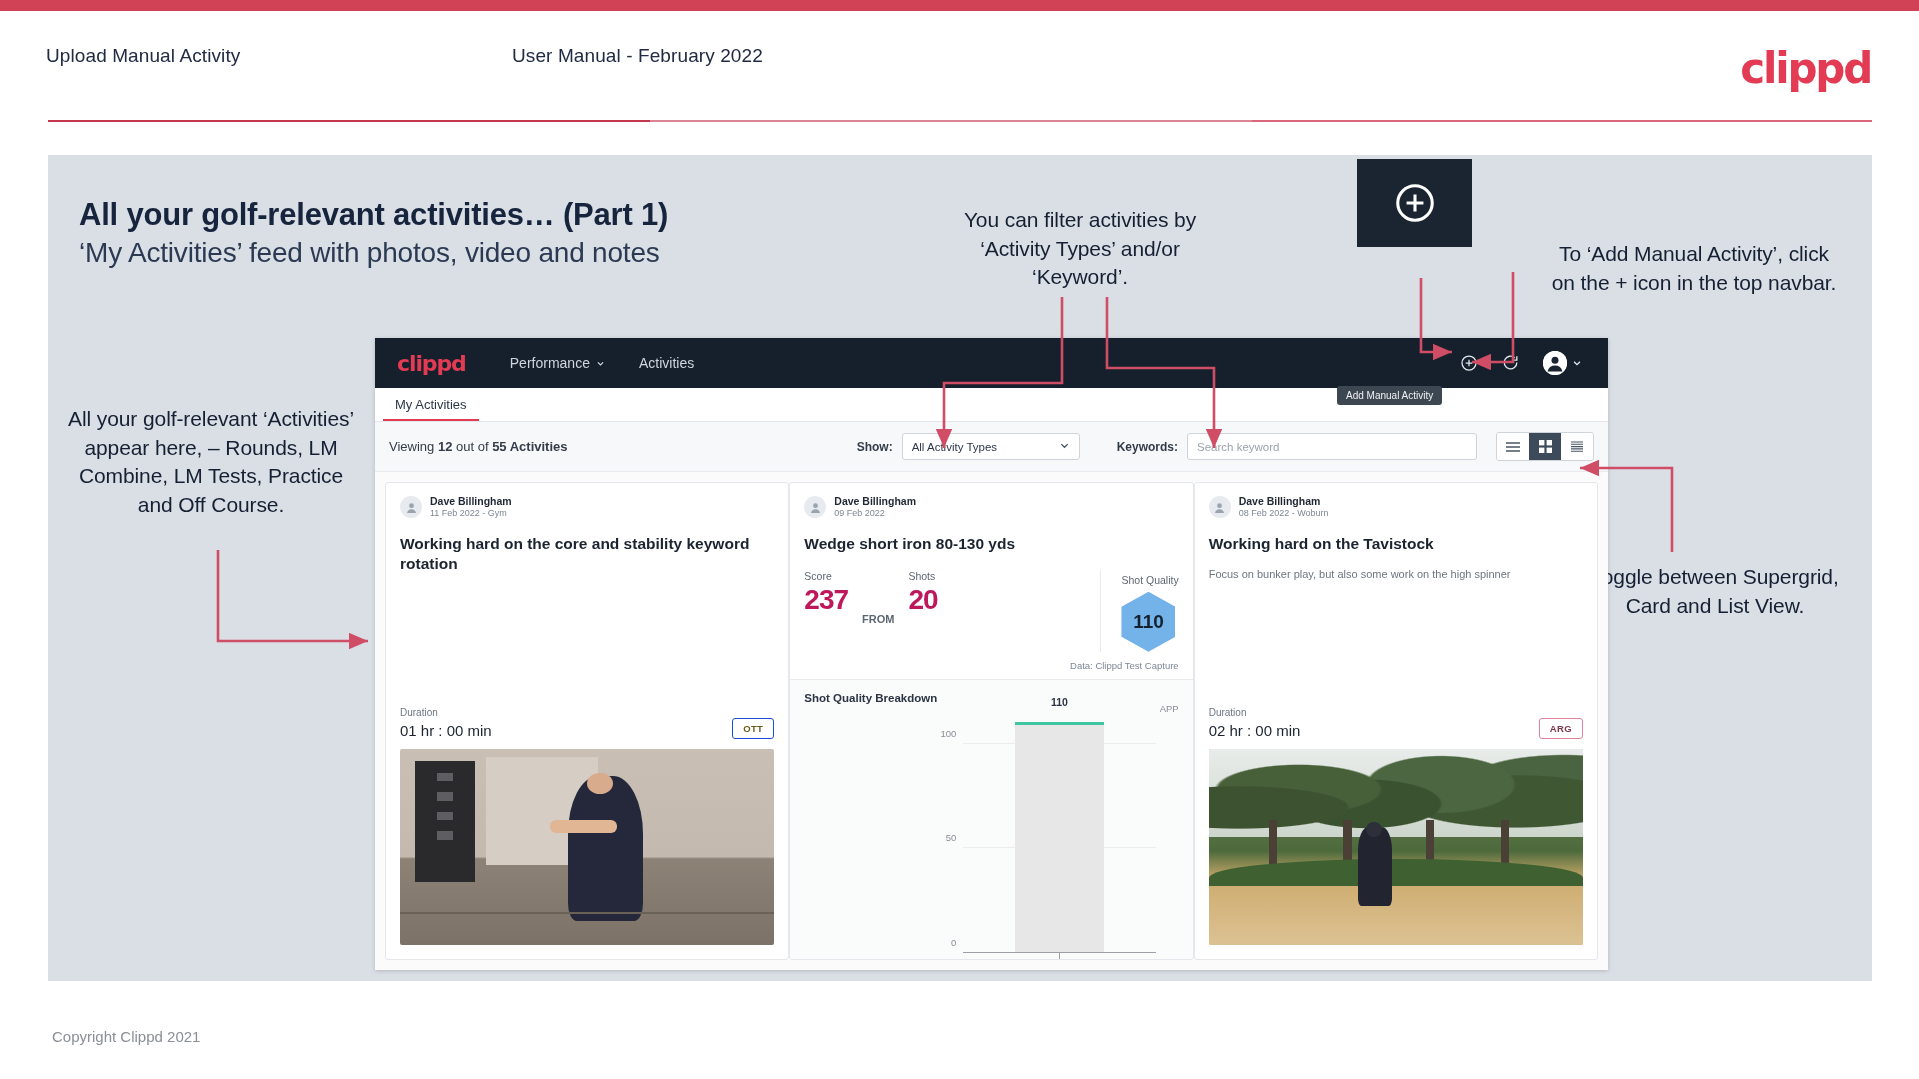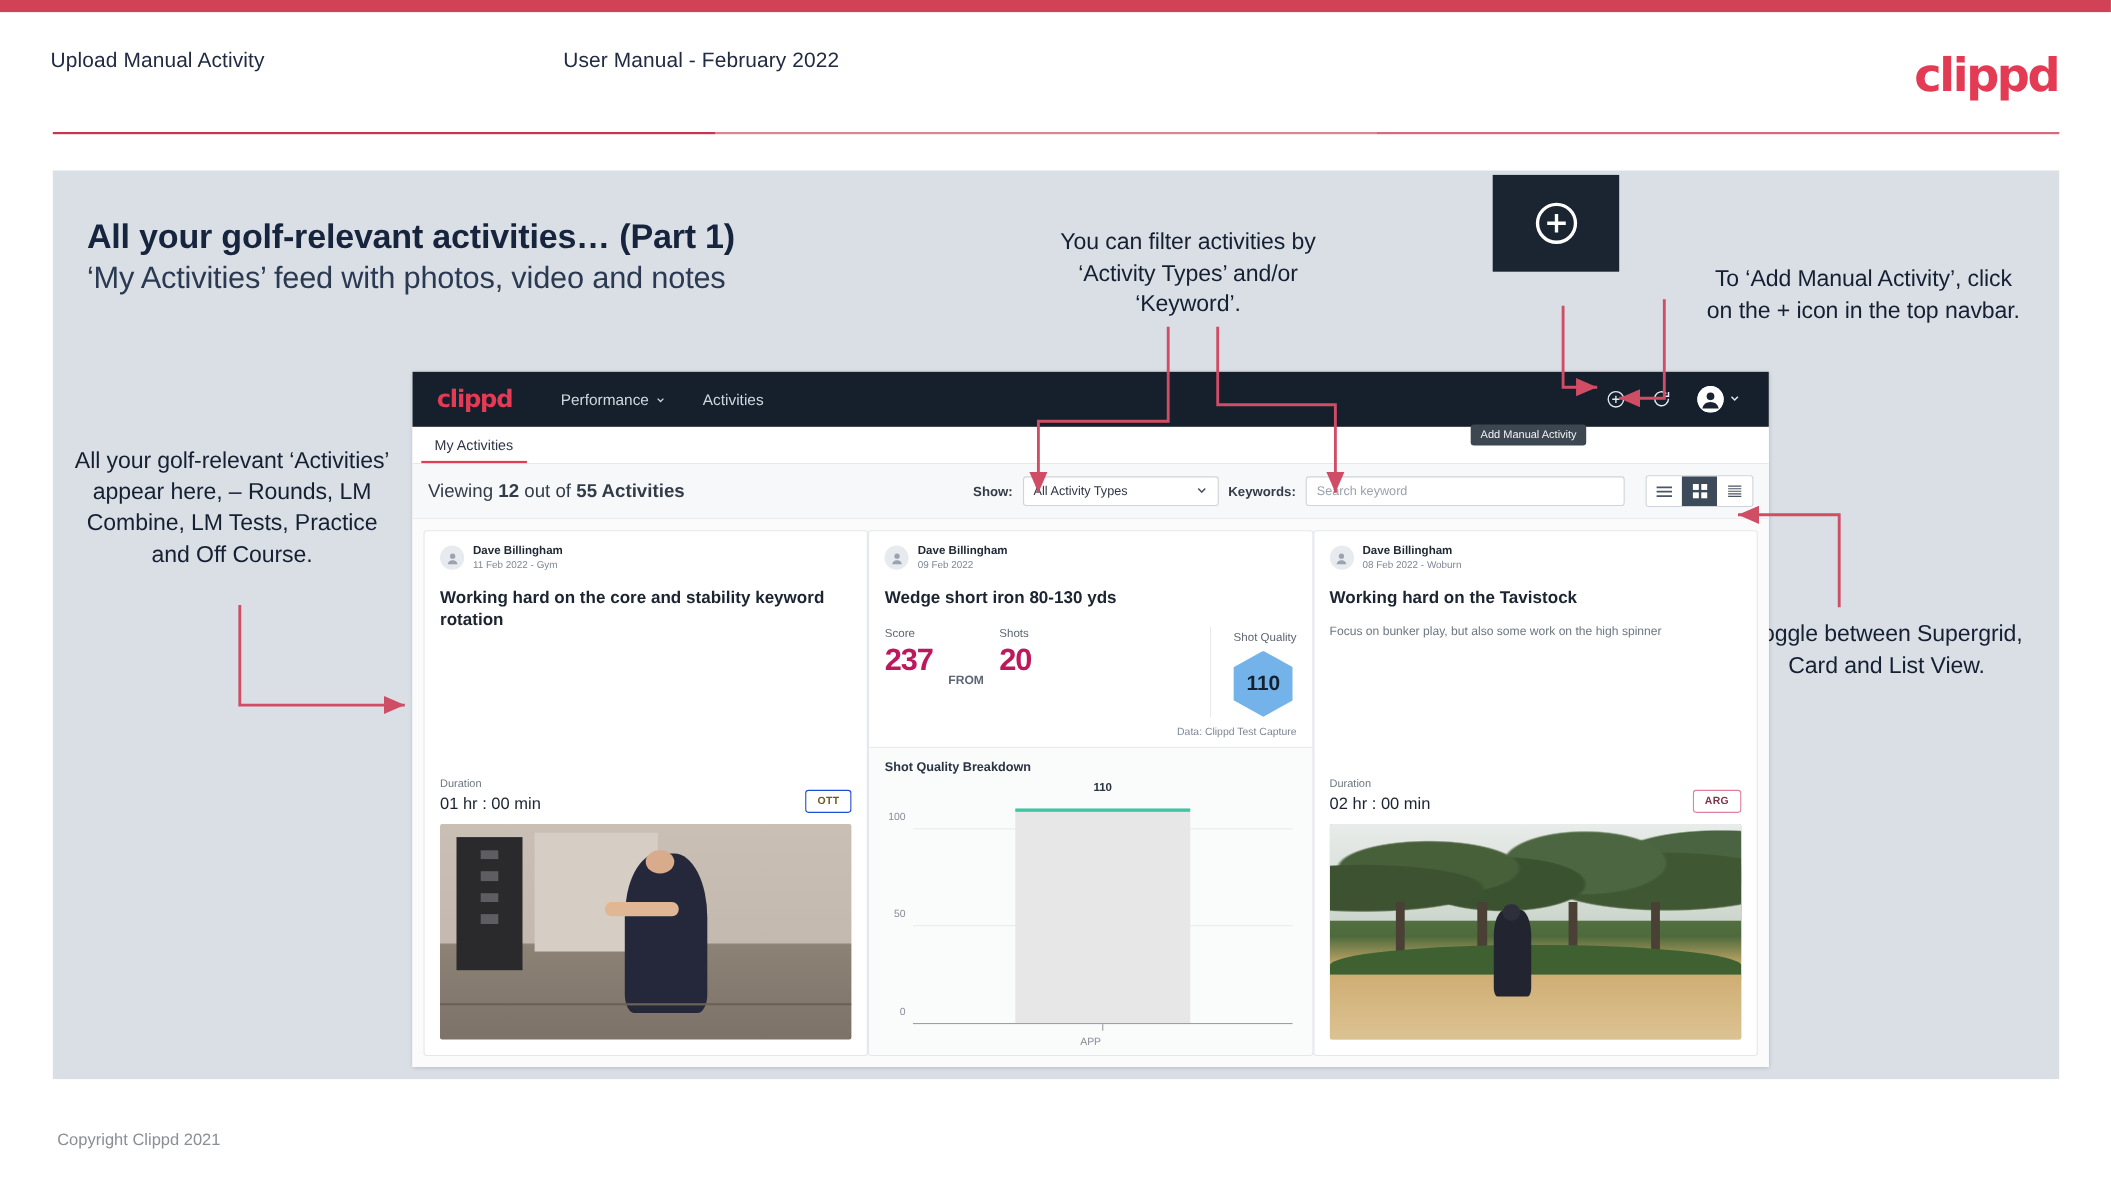--- a/index.html
+++ b/index.html
@@ -108,24 +108,24 @@
   .tab {
     font-size:13px; color:#2d3748; padding:0 12px 7px 12px;
     margin-left:8px; border-bottom:2px solid #e23b53; cursor:pointer;
   }
 
   
   .filterbar {
     height:50px; background:#f7f8f9; border-bottom:1px solid #e8eaed;
     display:flex; align-items:center; padding:0 14px;
   }
-  .viewing { font-size:17px; color:#333c49; }
+  .viewing { font-size:13px; color:#333c49; }
   .viewing b { font-weight:bold; }
   .f-right { margin-left:auto; display:flex; align-items:center; gap:9px; }
-  .f-label { font-size:12px; font-weight:bold; color:#333c49; }
+  .f-label { font-size:12px; font-weight:bold; color:#333c49;margin-left:28px; }
   .select {
     width:178px; height:27px; background:#fff; border:1px solid #cfd4da;
     border-radius:3px; font-size:11.5px; color:#2d3748;
     display:flex; align-items:center; padding:0 9px; cursor:pointer;
   }
   .select .caret { margin-left:auto; }
   .keyword {
     width:290px; height:27px; background:#fff; border:1px solid #cfd4da;
     border-radius:3px; font-size:11.5px; color:#9aa2ad;
     display:flex; align-items:center; padding:0 9px; cursor:text;
@@ -211,21 +211,21 @@
   .hexagon {
     width:54px; height:60px; background:#74b3ea;
     clip-path:polygon(50% 0%,100% 25%,100% 75%,50% 100%,0% 75%,0% 25%);
     display:flex; align-items:center; justify-content:center;
     font-size:19px; font-weight:bold; color:#14212e; margin-top:4px;
   }
   .source { font-size:9.5px; color:#7d8795; text-align:right; padding:0 14px 8px 14px; }
   .divider { height:1px; background:#e8eaed; margin:0; }
 
   
-  .chartbox { background:#fafbfb; flex:1; padding:12px 14px 6px 14px; display:flex; flex-direction:column;}
+  .chartbox { background:#fafbfb; flex:1; padding:12px 14px 6px 14px; display:flex; flex-direction:row;}
   .chart-title { font-size:11.5px; font-weight:bold; color:#2b3442; margin-bottom:6px;}
   .plot { position:relative; flex:1; margin-left:26px; margin-right:4px; }
   .gridline { position:absolute; left:0; width:100%; height:1px; background:#ececec; }
   .axisline { position:absolute; left:0; bottom:0; width:100%; height:1.5px; background:#9aa0a6; }
   .ytick { position:absolute; right:100%; transform:translateY(-50%); margin-right:7px; font-size:9.5px; color:#868d96; }
   .bar {
     position:absolute; bottom:1.5px; background:#e6e7e6; border-top:3px solid #3ec6a0;
   }
   .barlabel { position:absolute; transform:translate(-50%,-100%); font-size:10.5px; font-weight:bold; color:#2b3442; }
   .xtickmark { position:absolute; bottom:-6px; width:1px; height:6px; background:#9aa0a6; }

